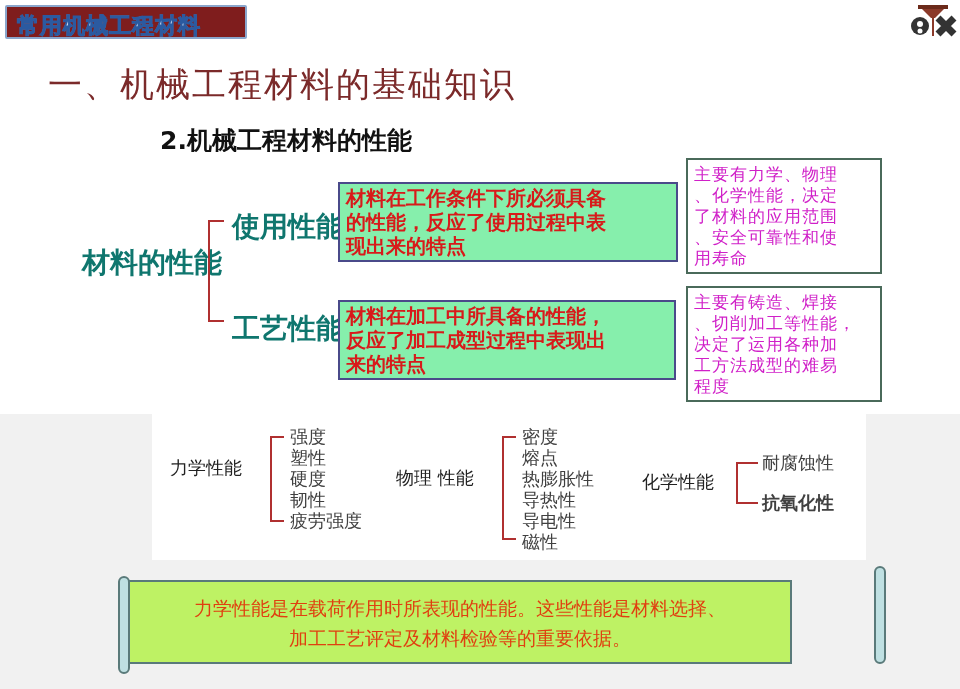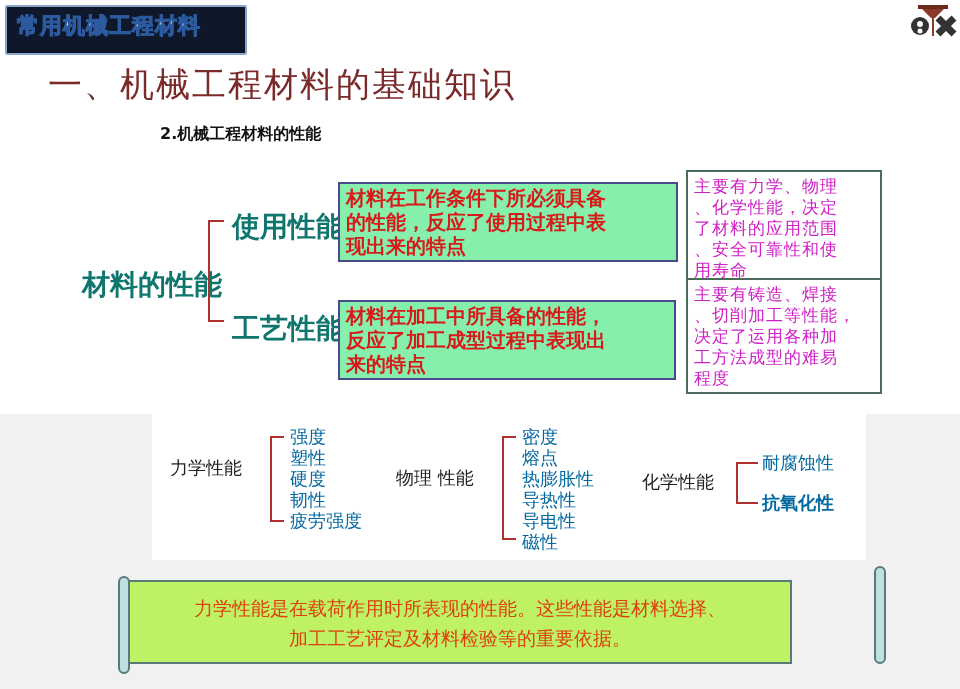--- a/index.html
+++ b/index.html
@@ -1,36 +1,36 @@
 <!DOCTYPE html>
 <html><head>
 <meta charset="utf-8">
 <style>
   html, body { margin:0; padding:0; }
   body { width:960px; height:689px; background:#ffffff; position:relative; overflow:hidden;
          font-family:"DejaVu Sans","Liberation Sans",sans-serif; }
   .abs { position:absolute; }
-  .header-box { left:5px; top:5px; width:242px; height:50px; background:#0f172a; border:2px solid #8aa6cc;
+  .header-box { left:5px; top:5px; width:242px; height:34px; background:#7f1d1d; border:2px solid #8aa6cc;
                 box-sizing:border-box; border-radius:2px; }
   .header-title { position:absolute; left:10px; top:4px; font-size:22px; color:#c7d8ee; letter-spacing:1px;
                   -webkit-text-stroke:1px #2b5aa0; font-weight:bold; }
   .logo { left:908px; top:4px; width:50px; height:36px; }
   .main-title { left:48px; top:62px; font-size:34px; color:#7b2a2a; font-family:"DejaVu Serif","Liberation Serif",serif; letter-spacing:2px; }
-  .sub-title { left:160px; top:124px; font-size:16px; color:#111; font-weight:bold; }
+  .sub-title { left:160px; top:124px; font-size:25px; color:#111; font-weight:bold; }
   .panel-top { left:76px; top:152px; width:812px; height:262px; background:#fff; }
   .panel-bottom { left:152px; top:414px; width:714px; height:146px; background:#fff; }
   .bg-gray { left:0; top:414px; width:960px; height:275px; background:#f1f1f1; }
   .blue-label { color:#0f766e; font-size:28px; font-weight:bold; }
   .red-box { border:2px solid #4a4a8a; box-sizing:border-box; background:#86efac; color:#d81a1a; font-size:20px;
              line-height:24px; padding:2px 6px; font-weight:bold; }
   .pink-box { border:2px solid #4a6a5a; box-sizing:border-box; background:#fff; color:#d020c8; font-size:17px;
               line-height:21px; padding:4px 6px; letter-spacing:1px; }
   .bracket { border:2px solid #b03030; border-right:none; box-sizing:border-box; }
   .black-label { color:#222; font-size:18px; }
-  .list { color:#0369a1; font-size:18px; line-height:21px; }
+  .list { color:#404040; font-size:18px; line-height:21px; }
   .scroll { left:118px; top:572px; width:770px; height:104px; }
   .scroll-body { position:absolute; left:10px; top:8px; width:664px; height:84px; background:#bef264;
                  border:2px solid #5a7a7a; box-sizing:border-box; }
   .scroll-text { position:absolute; left:0; width:100%; text-align:center; color:#e04010; font-size:19px; }
   .curl { position:absolute; width:12px; background:#bfe0e2; border:2px solid #5a7a7a; box-sizing:border-box; border-radius:6px; }
 </style>
 </head>
 <body>
 
 <div class="abs bg-gray"></div>
@@ -50,44 +50,44 @@
     <path d="M30 14 L46 30 M46 14 L30 30" stroke="#333" stroke-width="7"></path>
   </svg>
 </div>
 
 <div class="abs main-title">一、机械工程材料的基础知识</div>
 <div class="abs sub-title">2.机械工程材料的性能</div>
 
 <div class="abs panel-top"></div>
 <div class="abs panel-bottom"></div>
 
-<div class="abs blue-label" style="left:82px;top:266px;text-align:center;">材料的性能</div>
+<div class="abs blue-label" style="left:82px;top:244px;text-align:center;">材料的性能</div>
 <div class="abs bracket" style="left:208px;top:220px;width:16px;height:102px;"></div>
 
 <div class="abs blue-label" style="left:232px;top:208px;">使用性能</div>
 <div class="abs red-box" style="left:338px;top:182px;width:340px;height:80px;">
   <div>材料在工作条件下所必须具备</div>
   <div>的性能，反应了使用过程中表</div>
   <div>现出来的特点</div>
 </div>
-<div class="abs pink-box" style="left:686px;top:158px;width:196px;height:116px;margin-top:12px;">
+<div class="abs pink-box" style="left:686px;top:158px;width:196px;height:116px;">
   <div>主要有力学、物理</div>
   <div>、化学性能，决定</div>
   <div>了材料的应用范围</div>
   <div>、安全可靠性和使</div>
   <div>用寿命</div>
 </div>
 
 <div class="abs blue-label" style="left:232px;top:310px;">工艺性能</div>
 <div class="abs red-box" style="left:338px;top:300px;width:338px;height:80px;">
   <div>材料在加工中所具备的性能，</div>
   <div>反应了加工成型过程中表现出</div>
   <div>来的特点</div>
 </div>
-<div class="abs pink-box" style="left:686px;top:278px;width:196px;height:116px;">
+<div class="abs pink-box" style="left:686px;top:286px;width:196px;height:116px;">
   <div>主要有铸造、焊接</div>
   <div>、切削加工等性能，</div>
   <div>决定了运用各种加</div>
   <div>工方法成型的难易</div>
   <div>程度</div>
 </div>
 
 <div class="abs black-label" style="left:170px;top:456px;">力学性能</div>
 <div class="abs bracket" style="left:270px;top:436px;width:14px;height:86px;"></div>
 <div class="abs list" style="left:290px;top:426px;">

